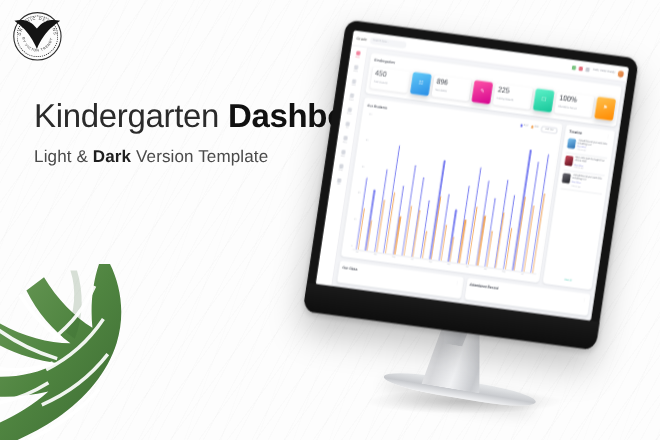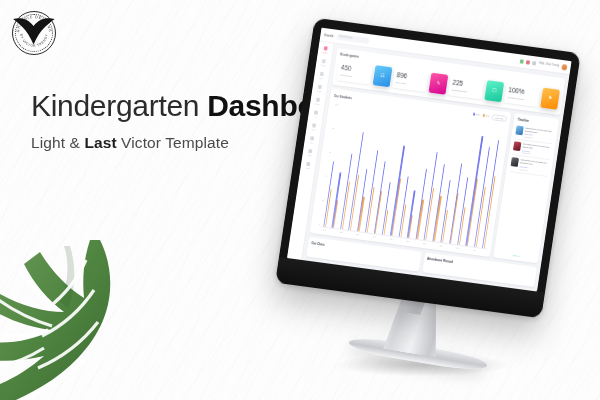--- a/index.html
+++ b/index.html
@@ -210,21 +210,21 @@
         <textPath href="#arcBot" startOffset="50%" text-anchor="middle">BY VICTOR TRENDY</textPath>
       </text>
     </svg>
     <svg class="mark" width="20" height="14" viewBox="0 0 20 14">
       <path d="M0.5 1 C4 0.2, 7 0.6, 9.8 4.2 C12.6 0.6, 15.8 0.2, 19.4 1 C16.6 3.2, 13 5.2, 9.8 12.6 C6.6 5.2, 3.2 3.2, 0.5 1 Z" fill="#141414"></path>
     </svg>
   </div>
 
   <div class="headline">
     <div class="h1"><span>Kindergarten</span> <b>Dashboard</b></div>
-    <div class="h2"><span>Light &amp;</span> <b>Last</b> <span>Victor Template</span></div>
+    <div class="h2"><span>Light &amp;</span> <b>Dark</b> <span>Version Template</span></div>
   </div>
 
   <div class="leaf">
     <svg viewBox="0 0 150 176">
       <defs>
         <linearGradient id="lg1" x1="0" y1="0" x2="1" y2="1">
           <stop offset="0%" stop-color="#6d9c5a"></stop>
           <stop offset="50%" stop-color="#4f8440"></stop>
           <stop offset="100%" stop-color="#3b6a32"></stop>
         </linearGradient>

